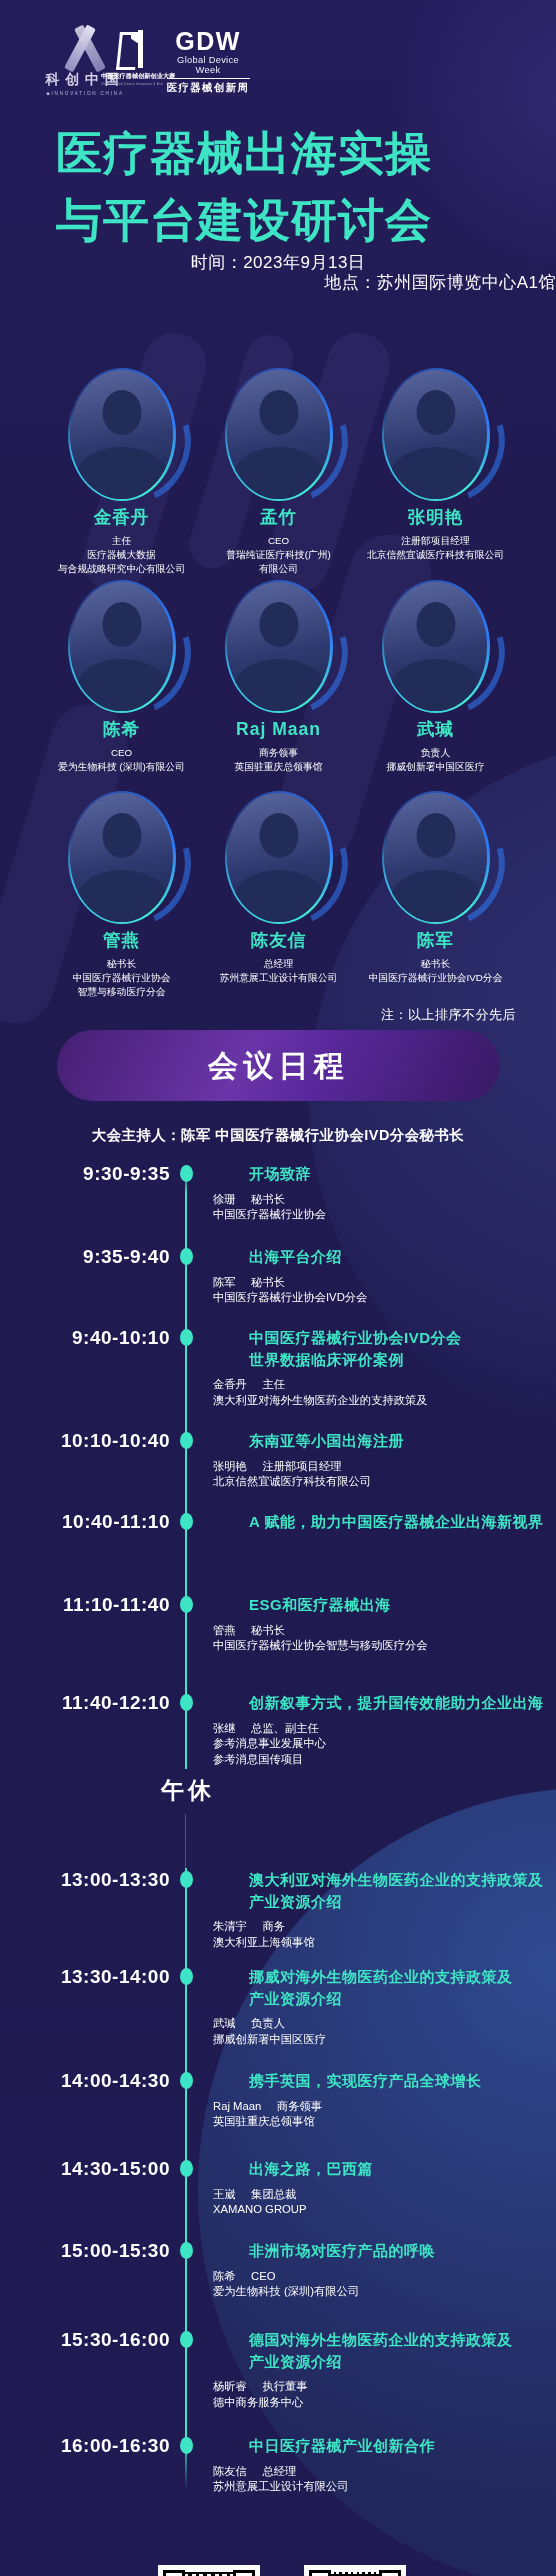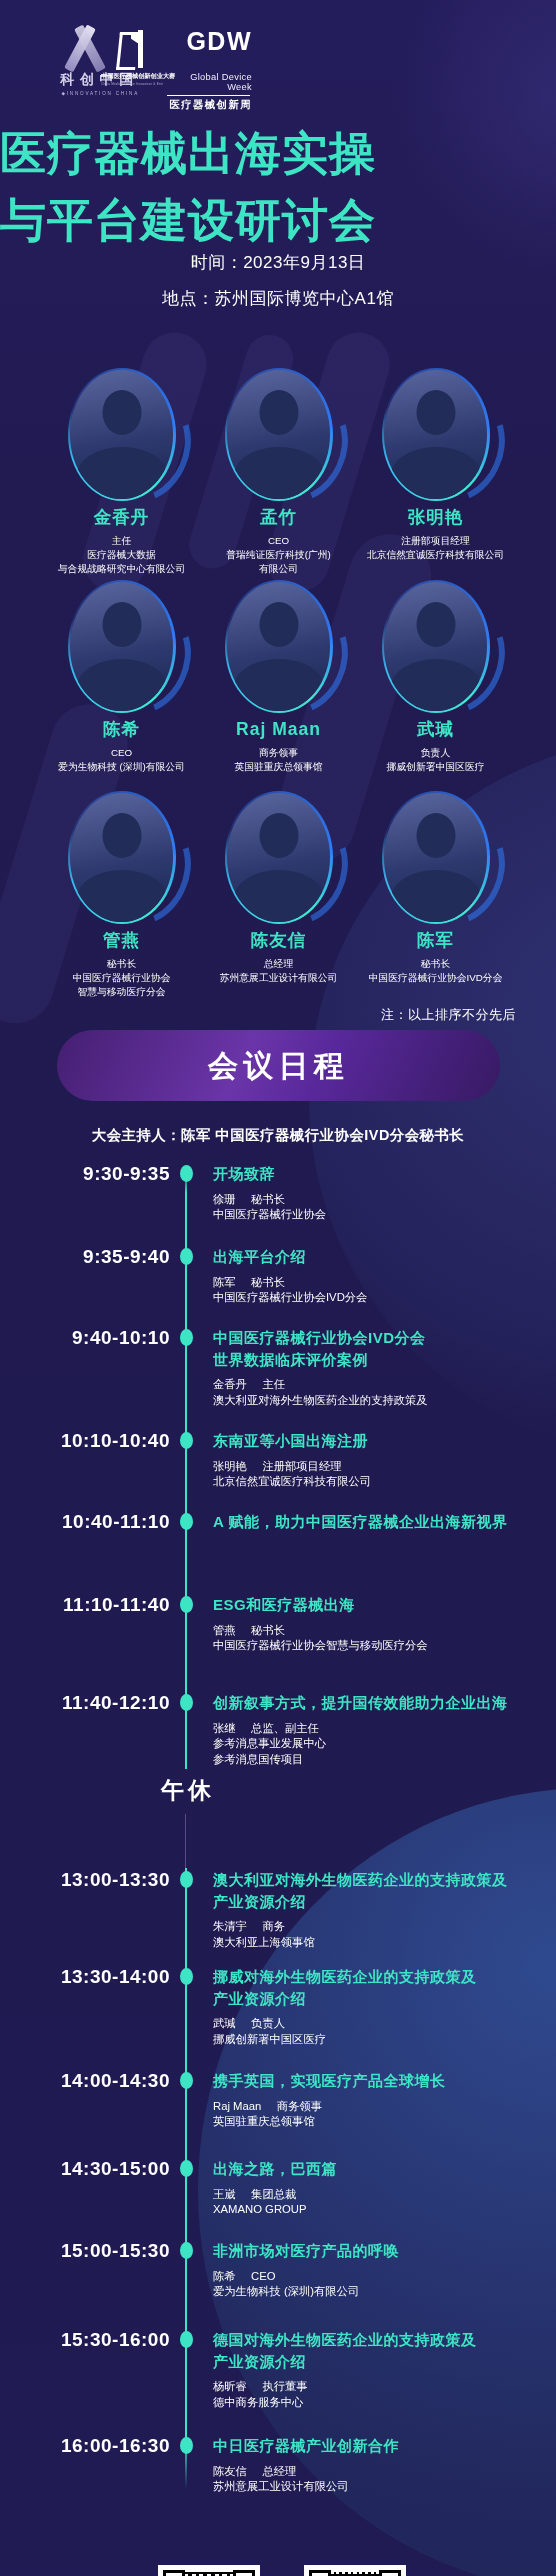--- a/index.html
+++ b/index.html
@@ -12,40 +12,40 @@
   }
   
   .swoosh{position:absolute;background:rgba(150,140,235,0.07);border-radius:41px;transform-origin:top center;}
   .blob-top{position:absolute;left:309px;top:737px;width:721px;height:721px;border-radius:50%;
     background:radial-gradient(circle at 42% 38%,rgba(70,85,165,.38) 0%,rgba(52,62,130,.22) 55%,rgba(40,46,105,0) 72%);}
   .blob-bottom{position:absolute;left:198px;top:1788px;width:783px;height:804px;border-radius:50%;
     background:radial-gradient(circle at 45% 22%,#32529a 0%,#293a78 40%,#222b60 68%,#1f2456 100%);opacity:.85;}
   .glow-tr{position:absolute;left:392px;top:-82px;width:361px;height:361px;border-radius:50%;
     background:radial-gradient(circle,rgba(90,80,180,.25) 0%,rgba(90,80,180,0) 70%);}
   
-  .logo-block{position:absolute;text-align:right;}
+  .logo-block{position:absolute;text-align:center;}
   .rib{position:relative;width:37px;height:43px;margin:0 auto;}
   .rib span{position:absolute;width:10.3px;height:49px;border-radius:2.1px;
     background:linear-gradient(180deg,#e4e1f2,#928cc0);}
   .rib .r1{left:8.2px;top:-3.1px;transform:rotate(28deg);}
   .rib .r2{left:18.5px;top:-3.1px;transform:rotate(-28deg);opacity:.85;}
   .ic-cn{font-size:14px;letter-spacing:5.7px;color:#d4d0e8;margin-top:1px;font-weight:700;white-space:nowrap;}
   .ic-en{font-size:4.6px;letter-spacing:1.8px;color:#b9b4d6;margin-top:1.5px;white-space:nowrap;}
   .chuang{position:relative;width:30px;height:38px;margin:0 auto;}
   .chuang .frame{position:absolute;left:1px;top:2.1px;width:15.5px;height:32px;border:3.6px solid #fff;border-right:none;transform:skewX(-6deg);}
   .chuang .bar{position:absolute;right:4.1px;top:0;width:4.6px;height:38px;background:#fff;}
   .chuang .flag{position:absolute;right:8.8px;top:3.1px;width:7.2px;height:10.3px;background:#fff;clip-path:polygon(0 0,100% 0,100% 100%,0 55%);}
   .comp-cn{font-size:6.2px;font-weight:700;color:#fff;margin-top:3.6px;white-space:nowrap;}
   .comp-en{font-size:3.1px;color:#aaa6c8;margin-top:1px;letter-spacing:0.2px;white-space:nowrap;overflow:hidden;}
   .gdw-abbr{font-size:25px;font-weight:800;letter-spacing:1.5px;line-height:25px;color:#fff;}
-  .gdw-en{font-size:9.3px;color:#f0eefb;margin-top:18px;letter-spacing:0.3px;}
+  .gdw-en{font-size:9.3px;color:#f0eefb;margin-top:1px;letter-spacing:0.3px;}
   .gdw-rule{width:83px;height:1px;background:#fff;margin:2.6px auto 2.1px auto;}
   .gdw-cn{font-size:10.3px;font-weight:700;letter-spacing:1.5px;color:#fff;}
   
-  .main-title{position:absolute;left:0;width:488px;text-align:left;
+  .main-title{position:absolute;left:0;width:488px;text-align:center;
     font-size:46px;font-weight:800;letter-spacing:1px;color:#3ee5c5;white-space:nowrap;}
   .meta-line{position:absolute;left:0;width:556px;text-align:center;font-size:17px;color:#fff;letter-spacing:0.5px;}
   
   .speaker{position:absolute;width:165px;text-align:center;}
   .ring{position:relative;width:108px;height:133px;margin:0 auto;border-radius:50%;padding:2.1px;box-sizing:border-box;
     background:conic-gradient(from 150deg,#41e8d2 0deg,#38b9ef 95deg,rgba(47,123,247,.15) 150deg,rgba(47,123,247,.65) 215deg,#2f7bf7 290deg,#41e8d2 360deg);}
   .ph{position:relative;width:100%;height:100%;border-radius:50%;overflow:hidden;
     background:linear-gradient(170deg,#5a679f 0%,#2e3a6f 55%,#1a2250 100%);}
   .sil-head{position:absolute;top:19.6px;left:50%;transform:translateX(-50%);width:39px;height:45px;border-radius:50%;background:#222c58;}
   .sil-body{position:absolute;bottom:-6.2px;left:50%;transform:translateX(-50%);width:91px;height:58px;border-radius:50% 50% 0 0;background:#222c58;}
@@ -60,21 +60,21 @@
     text-align:center;line-height:71px;font-size:30px;font-weight:800;letter-spacing:5.2px;color:#fff;}
   .host-line{position:absolute;top:1126px;left:0;width:556px;text-align:center;font-size:14.4px;font-weight:700;color:#fff;letter-spacing:0.5px;}
   .tl-seg{position:absolute;left:185px;width:1.5px;}
   .tl-teal1{top:1167px;height:602px;background:linear-gradient(180deg,rgba(62,229,197,0) 0,#3ee5c5 26px,#3ee5c5 100%);}
   .tl-purple{top:1814px;height:54px;width:1px;background:#5a4a8a;}
   .tl-teal2{top:1868px;height:621px;background:linear-gradient(180deg,#3ee5c5 0,#3ee5c5 92%,rgba(62,229,197,0) 100%);}
   .ag-item{position:absolute;left:0;width:556px;}
   .ag-time{position:absolute;left:46px;top:0;width:124px;text-align:right;font-size:19px;font-weight:700;color:#fff;line-height:21.6px;letter-spacing:0.5px;white-space:nowrap;}
   .ag-dot{position:absolute;left:180px;top:2.1px;width:13px;height:17px;border-radius:50%;background:#3ee5c5;}
   .ag-body{position:absolute;left:213px;top:0;width:325px;}
-  .ag-topic{font-size:15px;font-weight:700;color:#3ee5c5;line-height:21.6px;letter-spacing:0.5px;white-space:nowrap;}
+  .ag-topic{font-size:15px;font-weight:700;color:#3ee5c5;line-height:21.6px;letter-spacing:0.5px;white-space:nowrap;margin-left:36px;}
   .ag-who{margin-top:7.2px;font-size:11.3px;color:#fff;line-height:15.5px;}
   .ag-sp{margin-right:15.5px;}
   .lunch{position:absolute;left:161px;top:1775px;font-size:23px;font-weight:800;letter-spacing:4.1px;color:#fff;}
   
   .qr{position:absolute;top:2565px;width:102px;height:102px;background:#fff;}
   .qr-pat{position:absolute;left:6.7px;top:6.7px;right:6.7px;bottom:6.7px;background-color:#fff;
     background-image:
       repeating-linear-gradient(0deg,#000 0 3.6px,transparent 3.6px 7.2px),
       repeating-linear-gradient(90deg,#000 0 3.6px,transparent 3.6px 7.7px),
       repeating-linear-gradient(45deg,#fff 0 2.6px,transparent 2.6px 6.2px);}
@@ -120,21 +120,21 @@
   <div class="logo-block" style="left:164px;top:29px;width:88px;">
     <div class="gdw-abbr">GDW</div>
     <div class="gdw-en">Global Device Week</div>
     <div class="gdw-rule"></div>
     <div class="gdw-cn">医疗器械创新周</div>
   </div>
 
   <div class="main-title" style="top:123px;">医疗器械出海实操</div>
   <div class="main-title" style="top:190px;">与平台建设研讨会</div>
   <div class="meta-line" style="top:251px;">时间：2023年9月13日</div>
-  <div class="meta-line" style="top:287px;">地点：苏州国际博览中心A1馆</div>
+  <div class="meta-line" style="top:271px;text-align:right;">地点：苏州国际博览中心A1馆</div>
 
   <div id="speakers">
       <div class="speaker" style="left: 39px; top: 368px;">
         <div class="ring">
           <div class="ph">
             <div class="sil-head"></div>
             <div class="sil-body"></div>
           </div>
           <div class="crescent"></div>
         </div>

